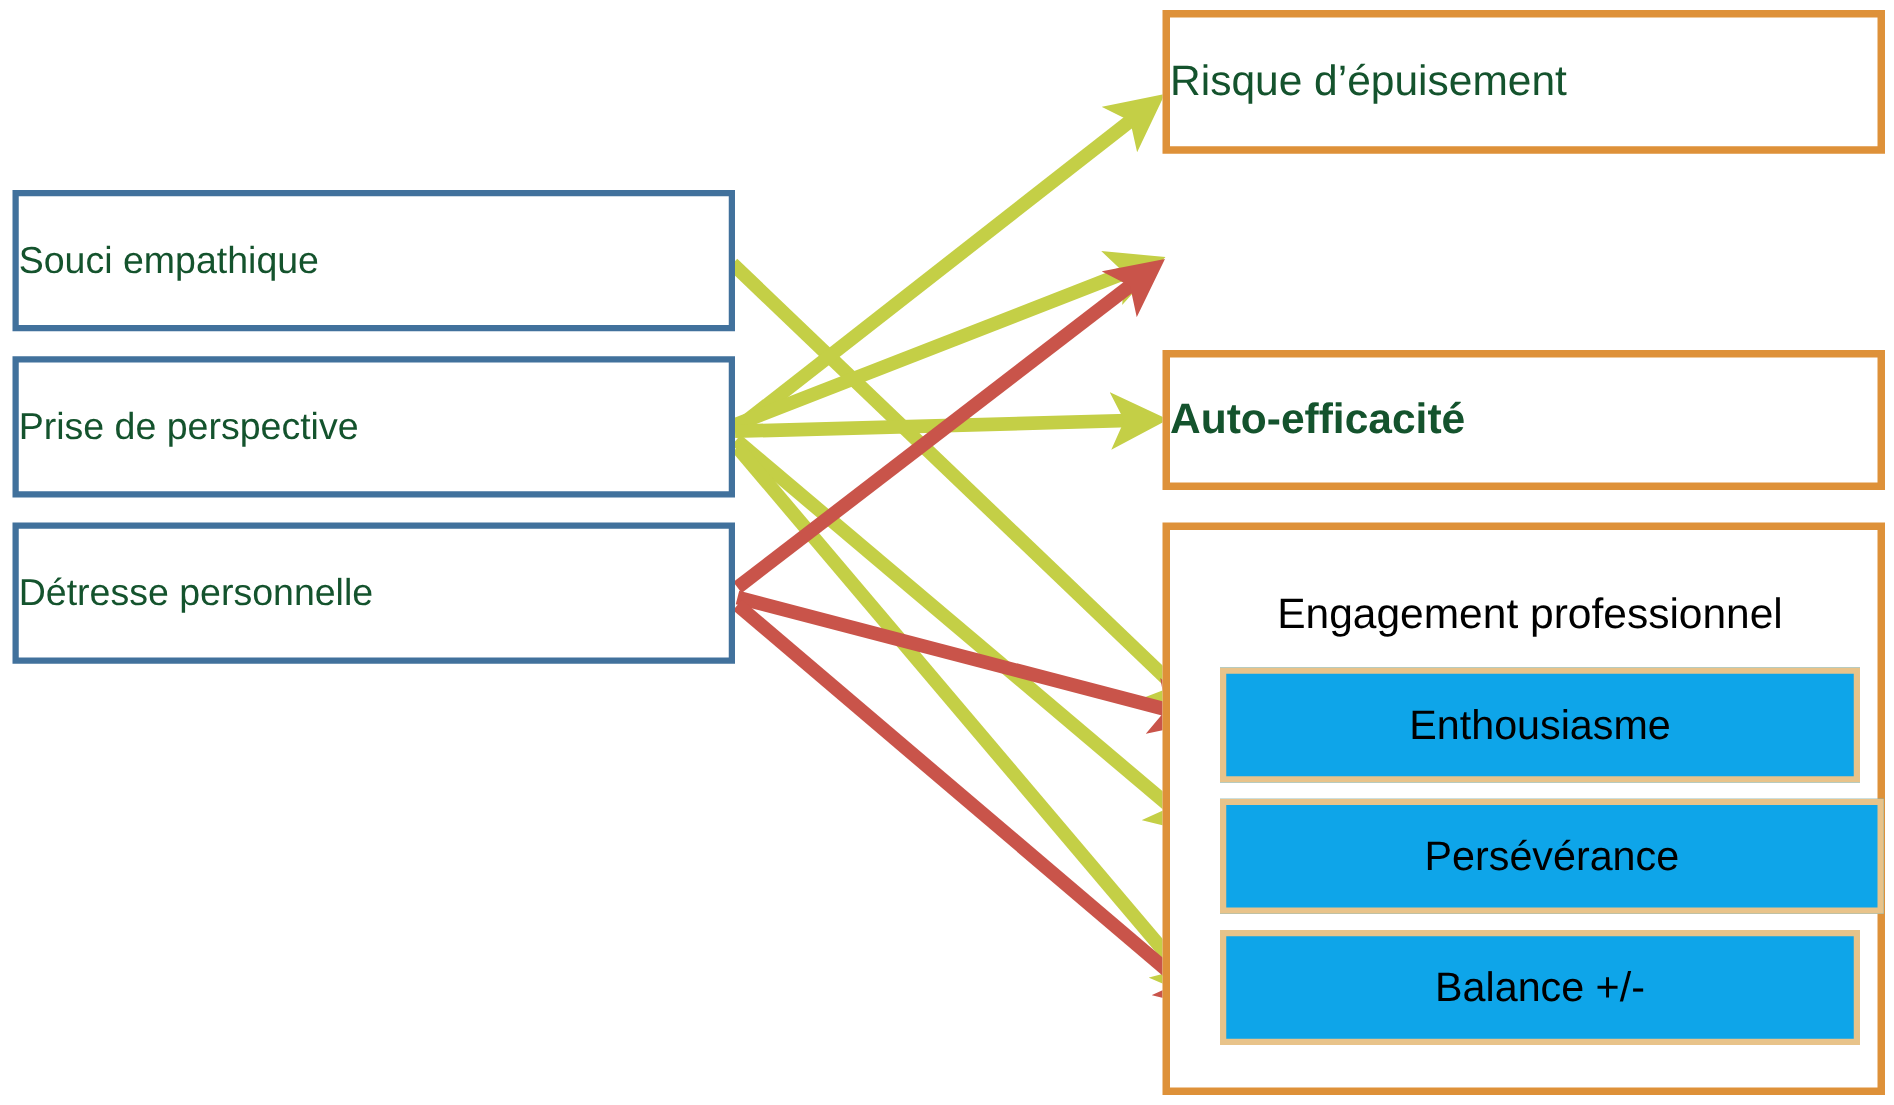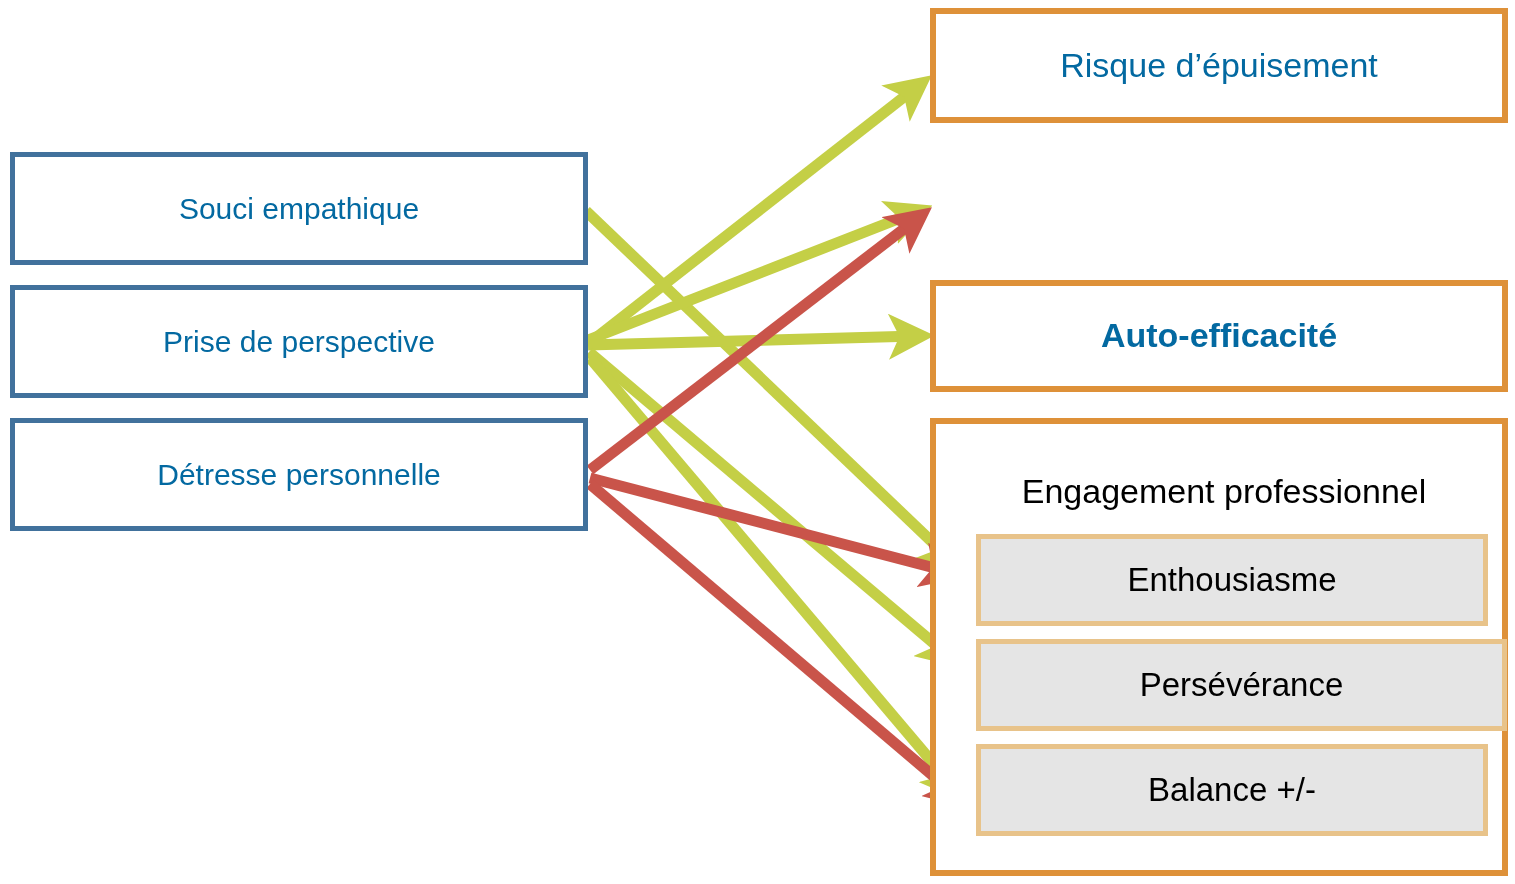--- a/index.html
+++ b/index.html
@@ -21,23 +21,23 @@
     top: 0;
     width: 1515px;
     height: 884px;
     pointer-events: none;
   }
   .node {
     position: absolute;
     box-sizing: border-box;
     display: flex;
     align-items: center;
-    justify-content: center;
+    justify-content: flex-start;
     background: #ffffff;
-    color: #0369a1;
+    color: #14532d;
     text-align: center;
     line-height: 1.1;
   }
   .node.left {
     border: 5px solid #41719C;
     font-size: 30px;
   }
   .node.right {
     border: 6px solid #DE9139;
     font-size: 34px;
@@ -53,21 +53,21 @@
     left: 0;
     right: 0;
     text-align: center;
     font-size: 34px;
     color: #000000;
   }
   .subnode {
     position: absolute;
     box-sizing: border-box;
     border: 5px solid #E8C38A;
-    background: #e5e5e5;
+    background: #0ea5e9;
     display: flex;
     align-items: center;
     justify-content: center;
     font-size: 33px;
     color: #000000;
     text-align: center;
   }
 </style>
 </head>
 <body>

